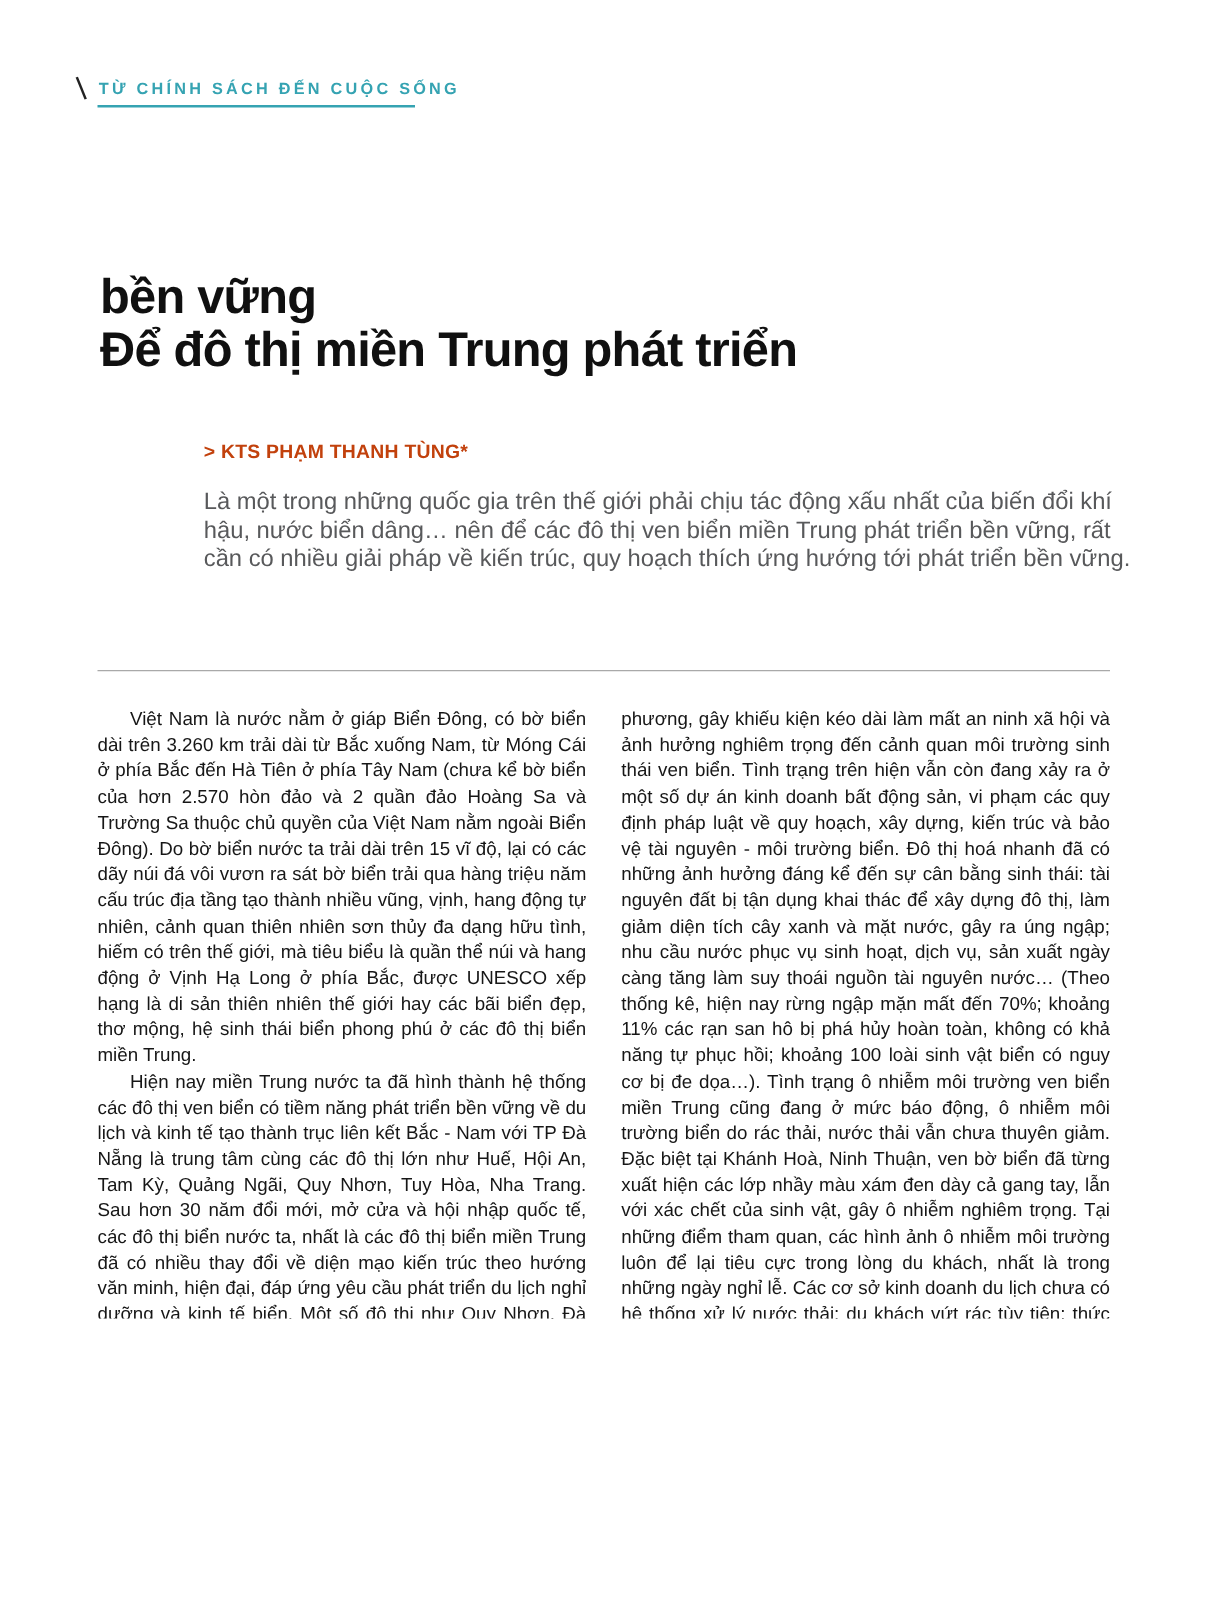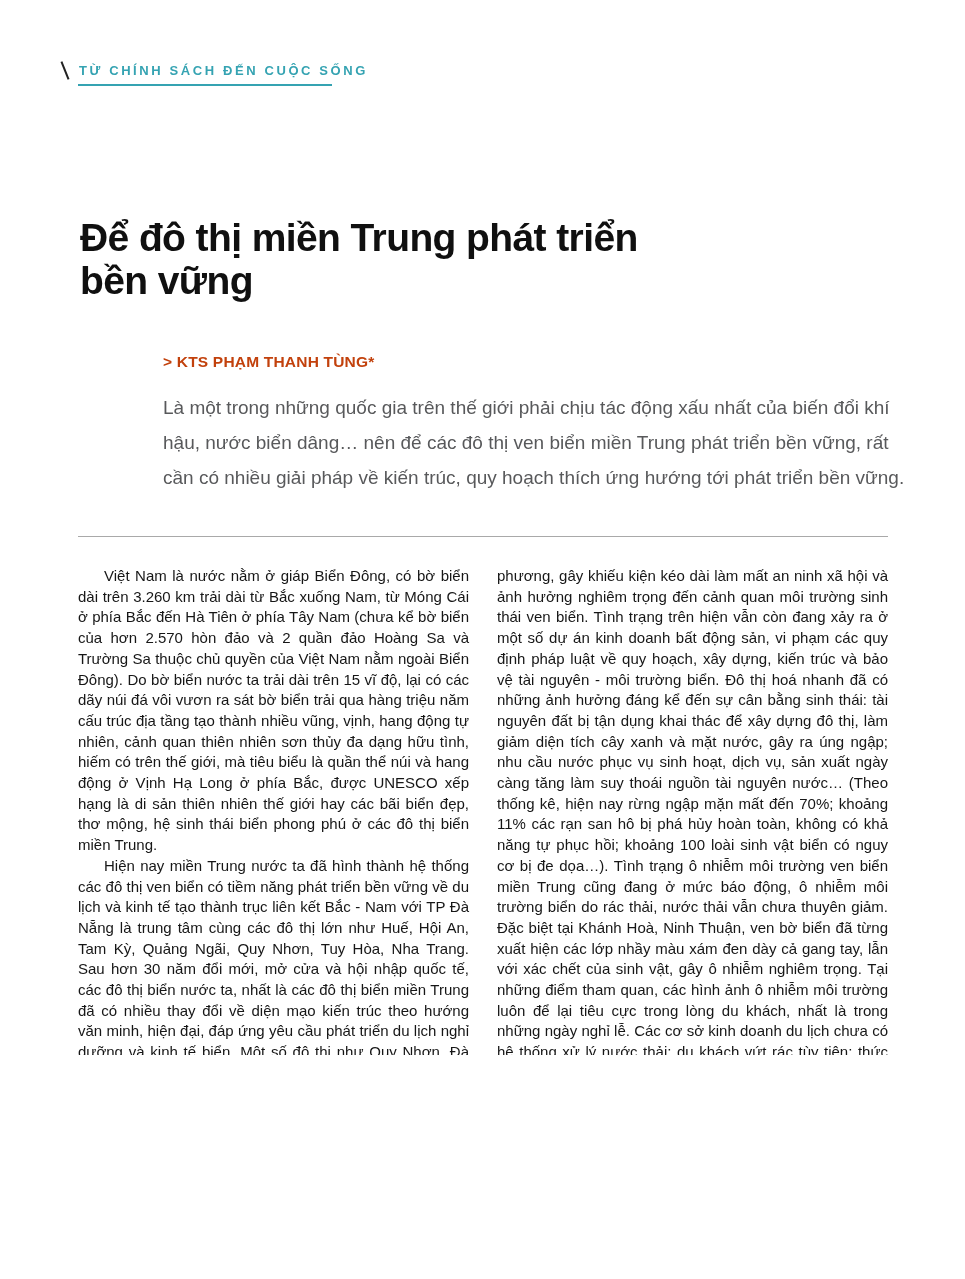--- a/index.html
+++ b/index.html
@@ -60,21 +60,21 @@
     font-size: 15.5px;
     font-weight: 700;
     letter-spacing: 0.2px;
     color: #c2410c;
   }
   .lede {
     position: absolute;
     left: 163px; top: 390px;
     width: 748px;
     font-size: 19px;
-    line-height: 35px;
+    line-height: 23px;
     color: var(--lede-gray);
   }
 
   .divider {
     position: absolute;
     left: 78px; top: 536px;
     width: 810px; height: 1px;
     background: #a9a9a9;
   }
 
@@ -169,22 +169,22 @@
 </head>
 <body>
 
 <div class="page">
 
   <span class="kicker-slash"></span>
   <div class="kicker">TỪ CHÍNH SÁCH ĐẾN CUỘC SỐNG</div>
   <div class="kicker-rule"></div>
 
   <h1 class="title">
+    <span style="display:block">bền vững</span>
     <span style="display:block">Để đô thị miền Trung phát triển</span>
-    <span style="display:block">bền vững</span>
   </h1>
 
   <div class="byline">&gt; KTS PHẠM THANH TÙNG*</div>
 
   <p class="lede">Là một trong những quốc gia trên thế giới phải chịu tác động xấu nhất của biến đổi khí hậu, nước biển dâng… nên để các đô thị ven biển miền Trung phát triển bền vững, rất cần có nhiều giải pháp về kiến trúc, quy hoạch thích ứng hướng tới phát triển bền vững.</p>
 
   <div class="divider"></div>
 
   <div class="columns">
     <div class="col">

